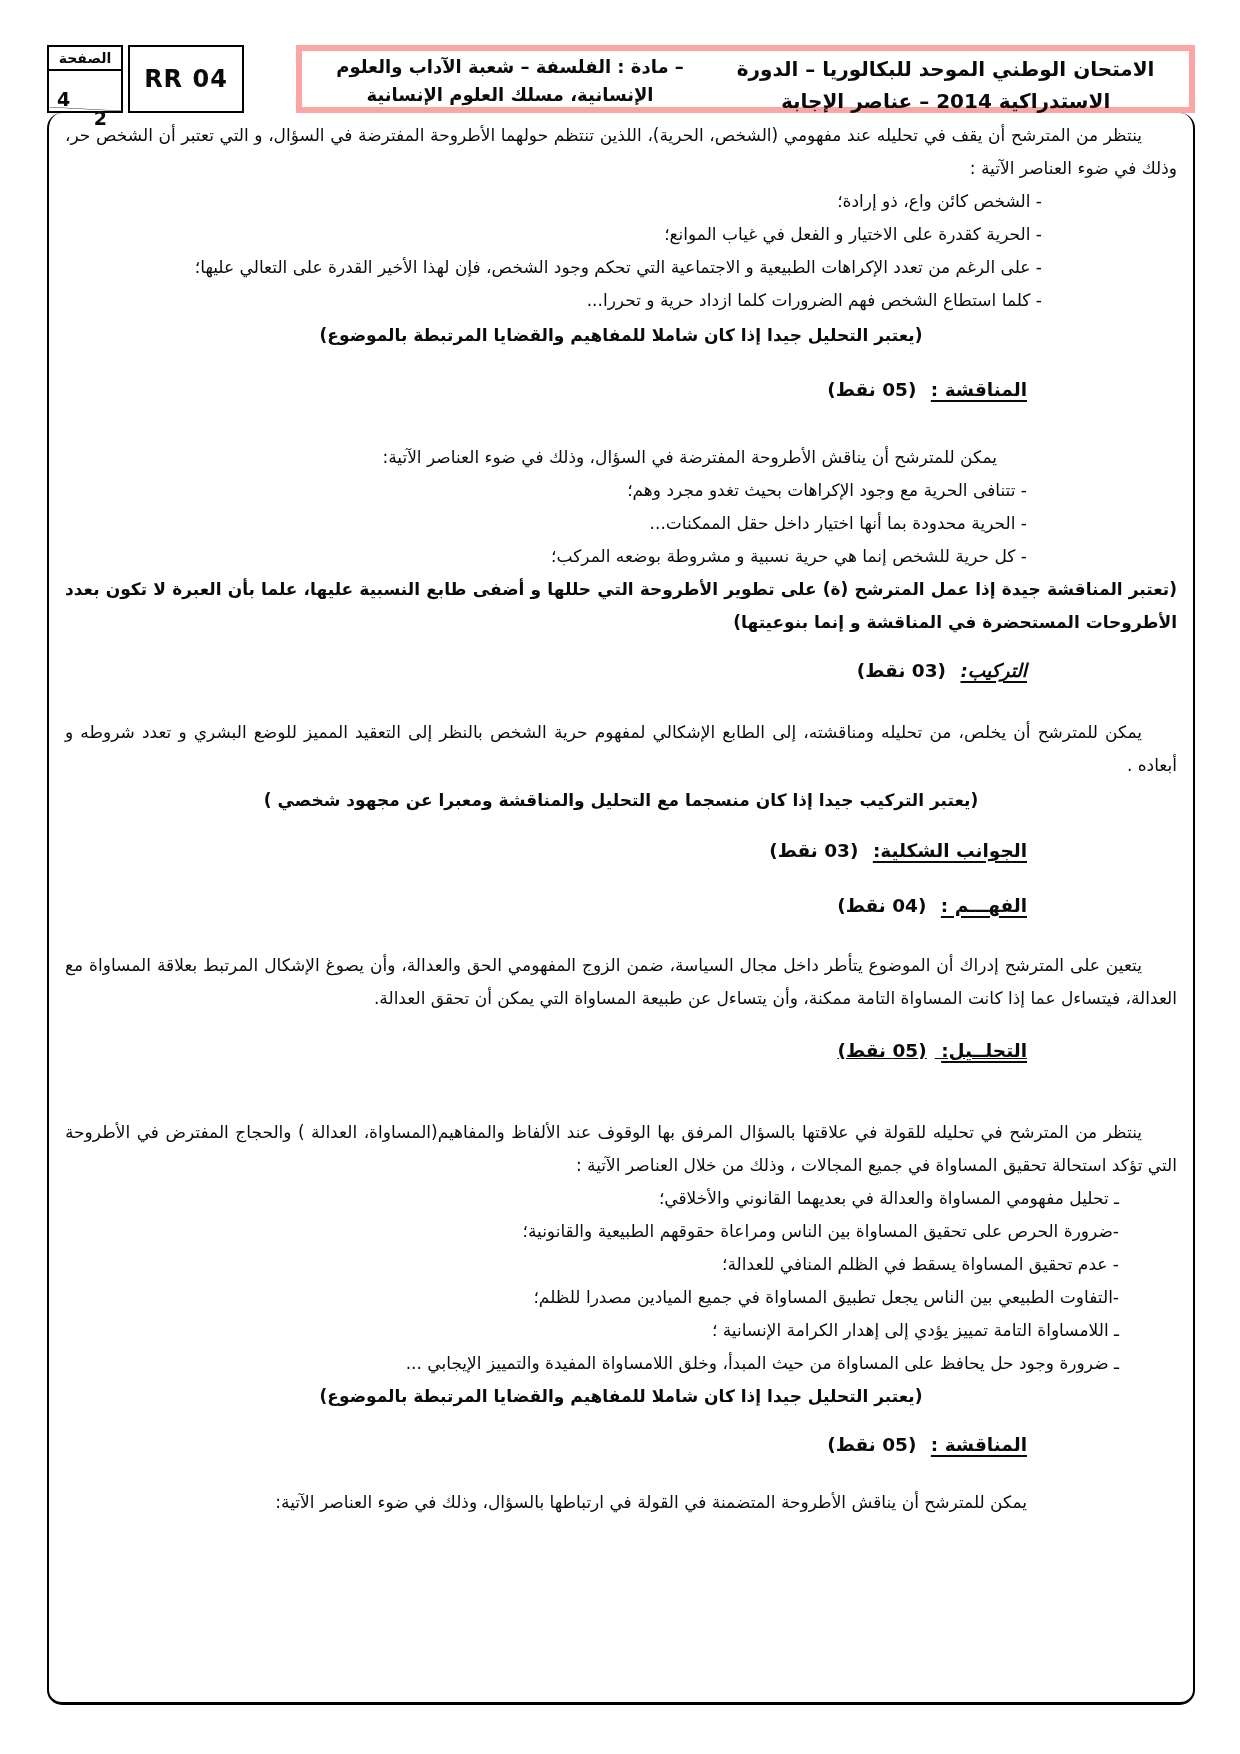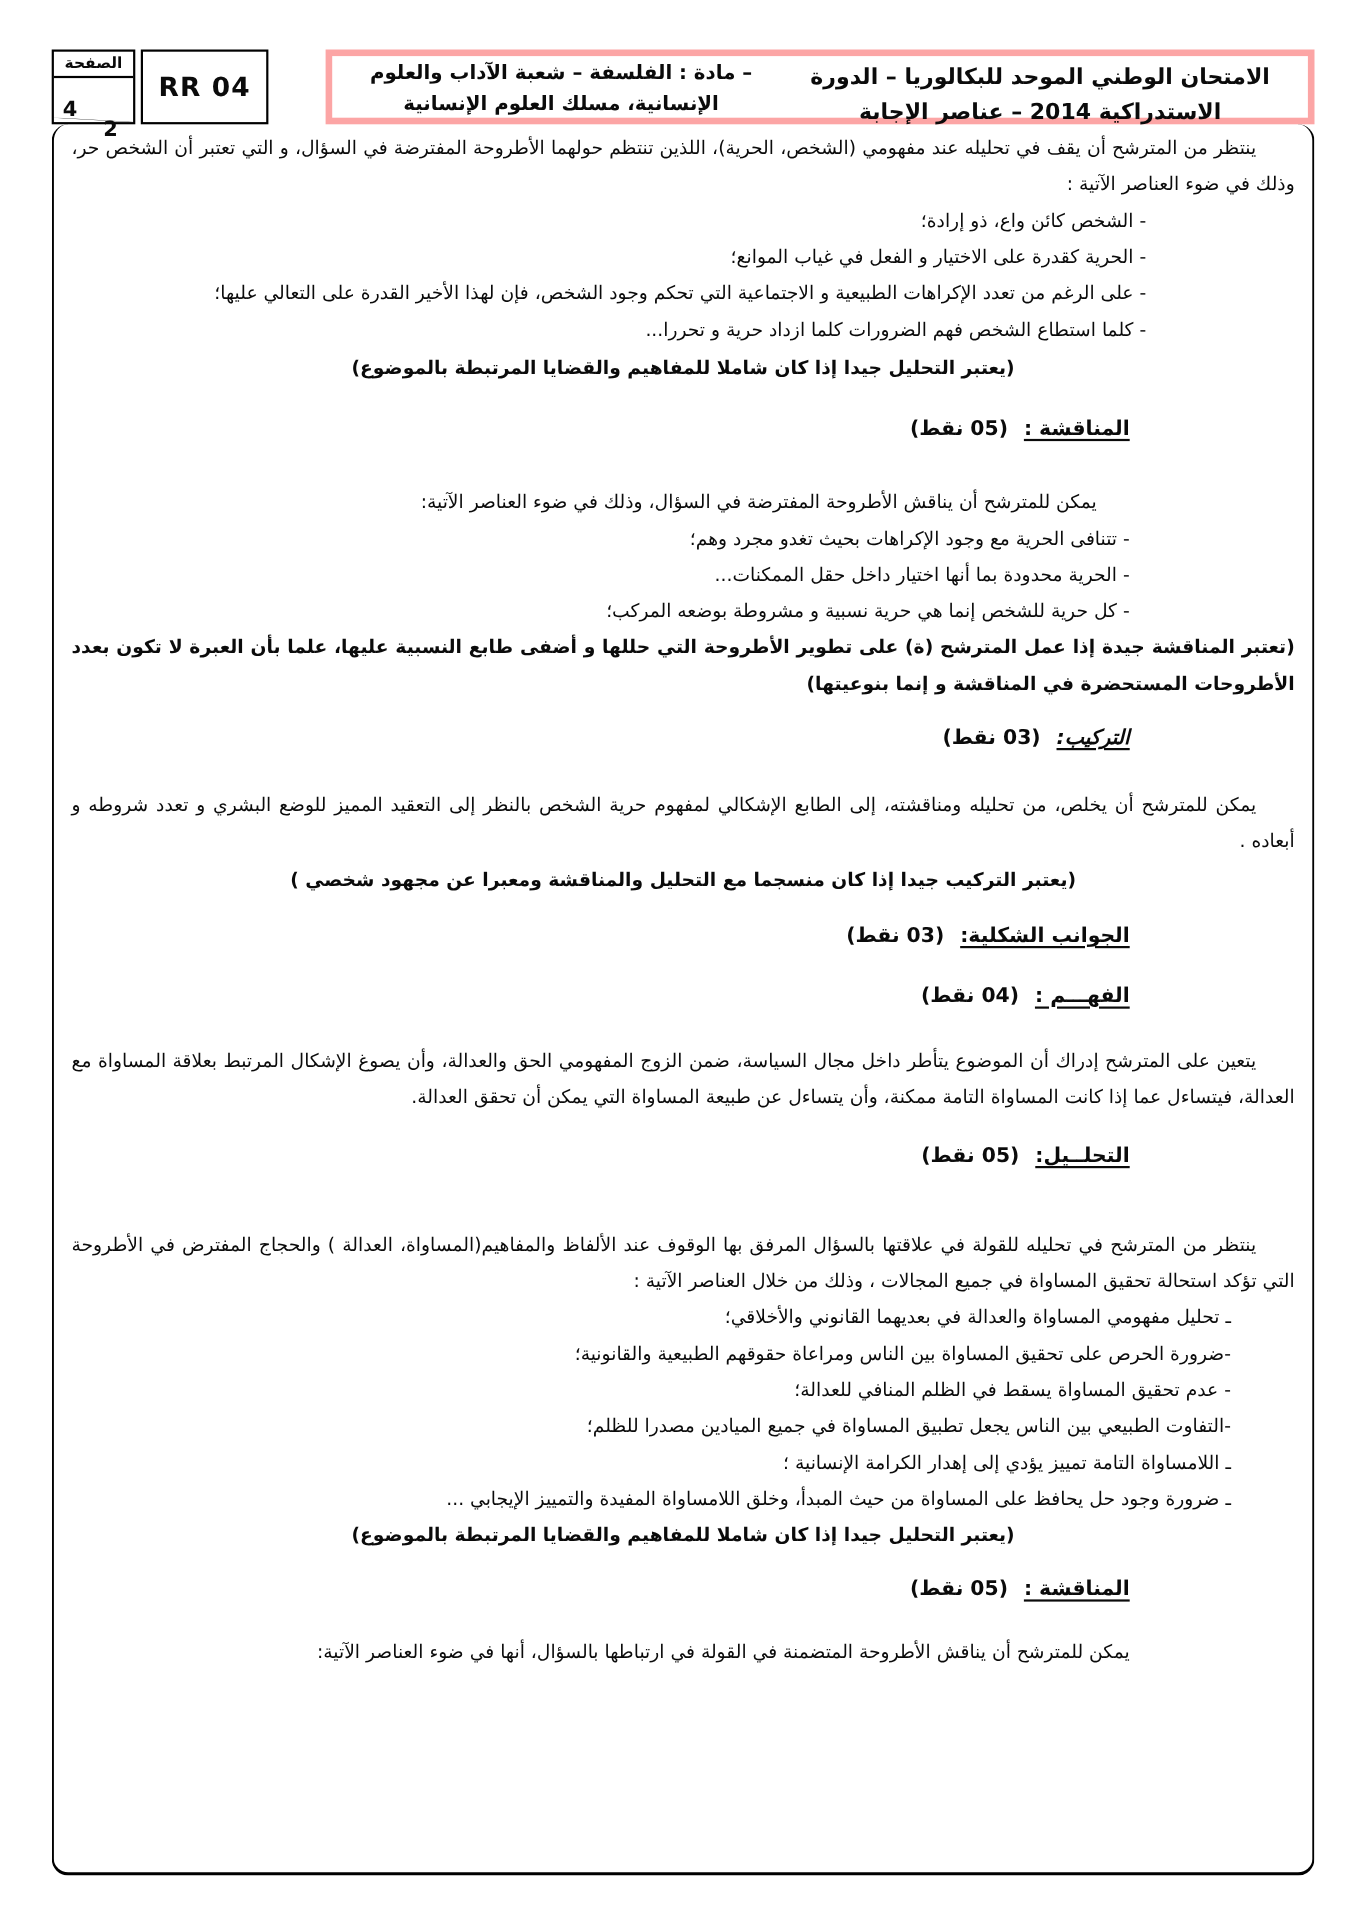--- a/index.html
+++ b/index.html
@@ -62,21 +62,21 @@
   .note { font-weight: bold; }
   .center { text-align: center; }
   .h { font-weight: bold; font-size: 18.5px; line-height: 35px; padding-right: 150px; text-align: right; }
   .u { text-decoration: underline; text-decoration-thickness: 2px; text-underline-offset: 4px; }
   .it { font-style: italic; }
   .h .marks { margin-right: 8px; }
 
   
   .mt2  { margin-top: 2px; }
   .mt14 { margin-top: 14px; }
-  .mt18 { margin-top: 18px; }
+  .mt18 { margin-top: 18px; text-decoration: underline; }
   .mt20 { margin-top: 20px; }
   .mt24 { margin-top: 24px; }
   .mt26 { margin-top: 26px; }
   .mt28 { margin-top: 28px; }
   .mt30 { margin-top: 16px; }
   .mt34 { margin-top: 34px; }
   .mt38 { margin-top: 48px; }
   .mt72 { margin-top: 72px; }
 </style>
 </head>
@@ -162,16 +162,16 @@
     <div class="txt li pr75">ـ اللامساواة التامة  تمييز  يؤدي إلى إهدار الكرامة الإنسانية ؛</div>
     <div class="txt li pr75">ـ ضرورة وجود حل يحافظ على المساواة من حيث المبدأ، وخلق اللامساواة المفيدة والتمييز الإيجابي ...</div>
 
     <div class="txt note center">(يعتبر التحليل جيدا إذا كان شاملا للمفاهيم والقضايا المرتبطة بالموضوع)</div>
 
     <div class="h mt14">
       <span class="u">المناقشة :</span>
       <span class="marks">(05 نقط)</span>
     </div>
 
-    <div class="txt li pr150 mt24">يمكن للمترشح أن يناقش الأطروحة المتضمنة في القولة في ارتباطها بالسؤال، أنها في ضوء العناصر الآتية:</div>
+    <div class="txt li pr150 mt24">يمكن للمترشح أن يناقش الأطروحة المتضمنة في القولة في ارتباطها بالسؤال، وذلك في ضوء العناصر الآتية:</div>
 
   </div>
 </div>
 
 </body></html>

